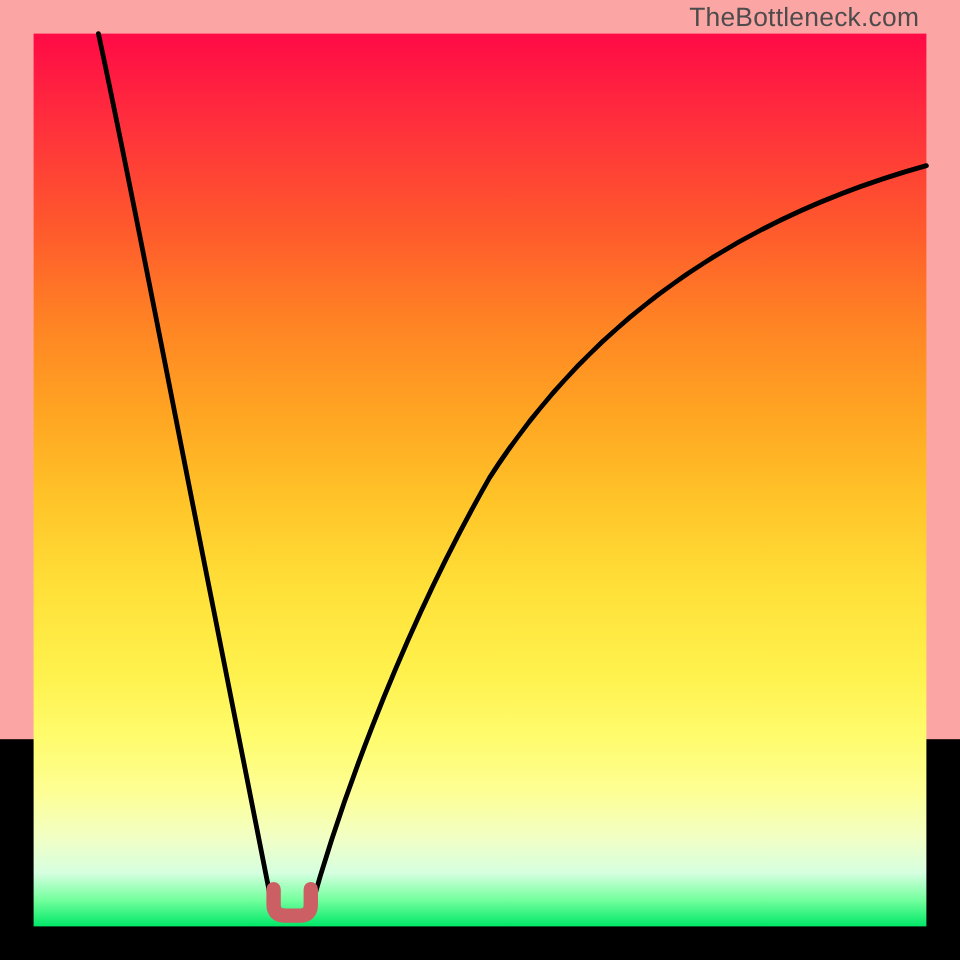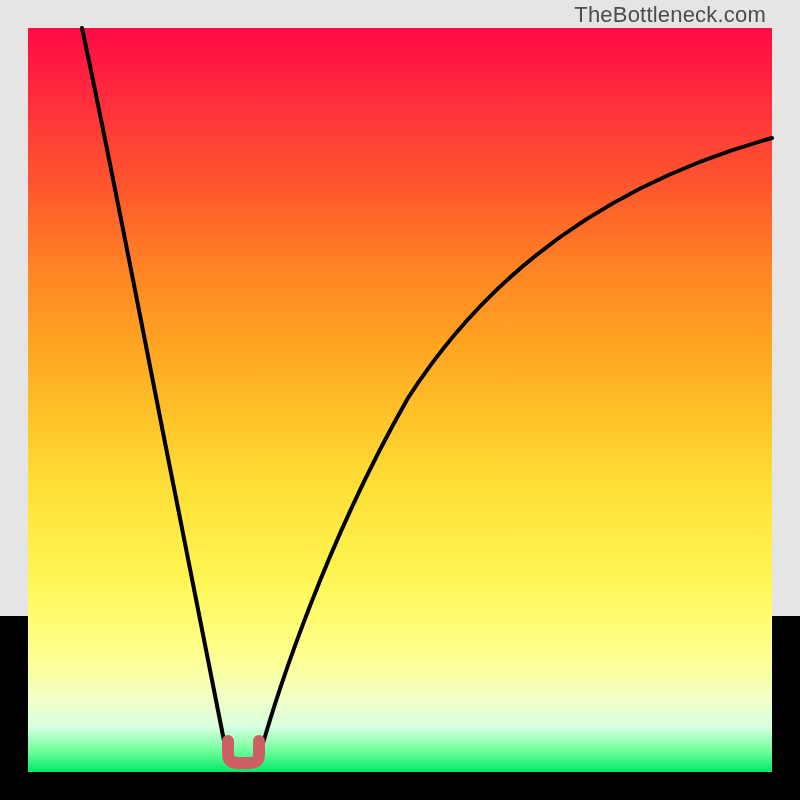--- a/index.html
+++ b/index.html
@@ -1,21 +1,21 @@
 <!DOCTYPE html>
 <html><head>
 <meta charset="utf-8">
 <style>
   * { margin: 0; padding: 0; box-sizing: border-box; }
   html, body { width: 800px; height: 800px; overflow: hidden; background: #000; }
   .frame {
     position: absolute;
     left: 0; top: 0;
     width: 800px; height: 616px;
-    background: #e5e5e5;
+    background: #fca5a5;
   }
   .plot {
     position: absolute;
     left: 28px; top: 28px;
     width: 744px; height: 744px;
     background: linear-gradient(to bottom,
       #ff0a46 0%,
       #ff2f3c 10%,
       #ff5a2c 22%,
       #ff8224 32%,

